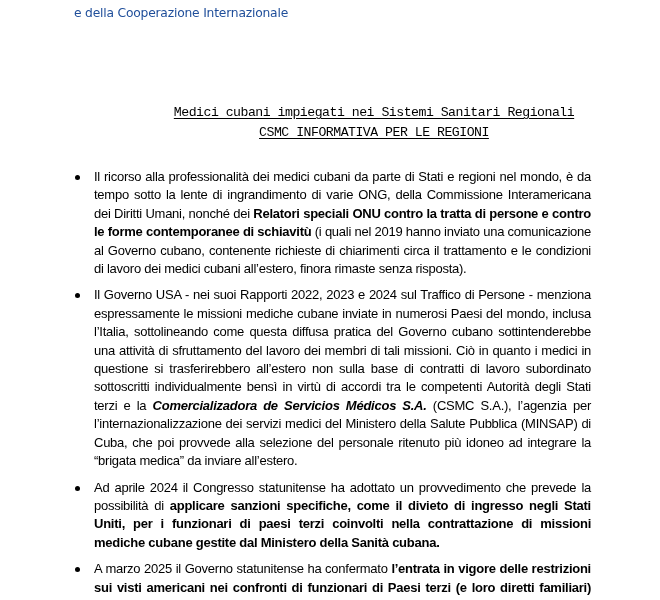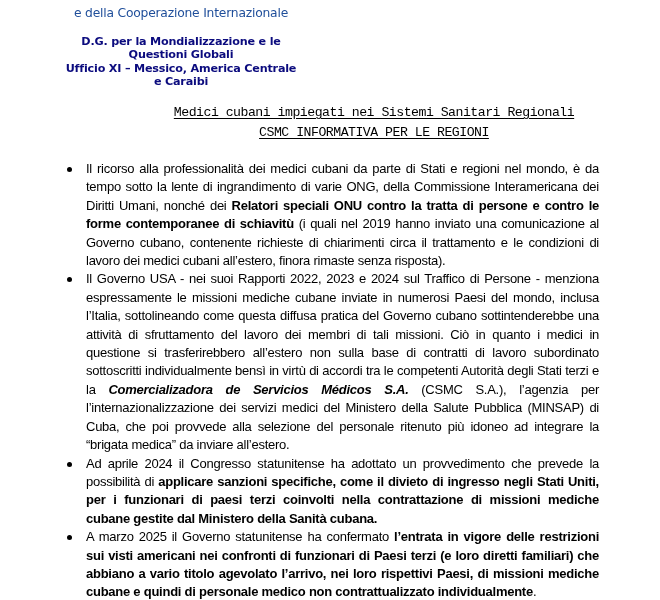--- a/index.html
+++ b/index.html
@@ -18,41 +18,35 @@
     .title {
       position: absolute; left: 0; width: 660px; top: 93px; text-align: center;
       font-family: Liberation Mono, monospace; font-size: 13.2px; line-height: 20px; color: #000; letter-spacing: -0.5px; padding-left: 44px;
     }
     .title div { text-decoration: underline; text-underline-offset: 2px; }
     .body {
       position: absolute; left: 86px; top: 150px; width: 513px;
       font-family: "Liberation Sans", sans-serif; font-size: 13px; line-height: 18.4px; color: #000;
       letter-spacing: -0.25px;
     }
-    .para { position: relative; text-align: justify; margin: 0; }
+    .para { position: relative; text-align: justify; margin: 8px; }
     .bullet {
       position: absolute; left: -19px; top: 7px; width: 5px; height: 5px; border-radius: 50%; background: #000;
     }
     .b { font-weight: bold; }
     .i { font-style: italic; font-weight: bold; }
     .cut { height: 10px; overflow: hidden; }
   </style>
 </head>
 <body>
 
 <div class="page">
 
   <div class="org-top">e della Cooperazione Internazionale</div>
 
-  <div class="dg">
-    <div>D.G. per la Mondializzazione e le</div>
-    <div>Questioni Globali</div>
-    <div>Ufficio XI – Messico, America Centrale</div>
-    <div>e Caraibi</div>
-  </div>
 
   <div class="title">
     <div>Medici cubani impiegati nei Sistemi Sanitari Regionali</div>
     <div>CSMC INFORMATIVA PER LE REGIONI</div>
   </div>
 
   <div class="body">
     <p class="para">
       <span class="bullet"></span>
       <span>Il ricorso alla professionalità dei medici cubani da parte di Stati e regioni nel mondo, è da tempo sotto la lente di ingrandimento di varie ONG, della Commissione Interamericana dei Diritti Umani, nonché dei </span><span class="b">Relatori speciali ONU contro la tratta di persone e contro le forme contemporanee di schiavitù</span><span> (i quali nel 2019 hanno inviato una comunicazione al Governo cubano, contenente richieste di chiarimenti circa il trattamento e le condizioni di lavoro dei medici cubani all’estero, finora rimaste senza risposta).</span>

